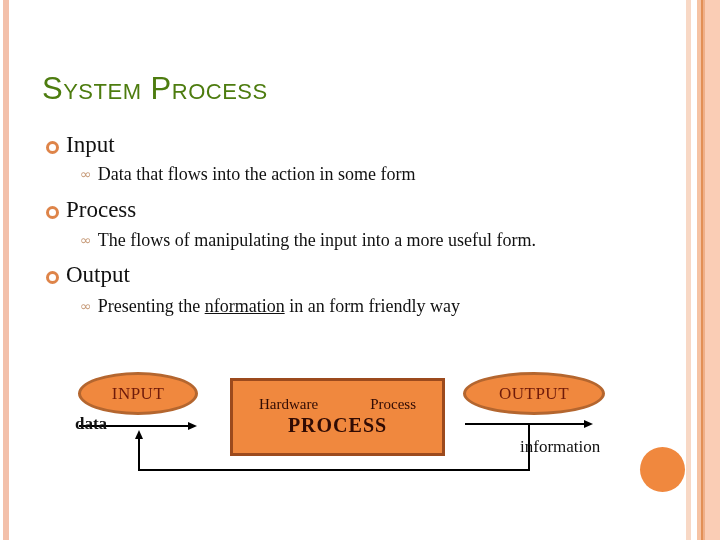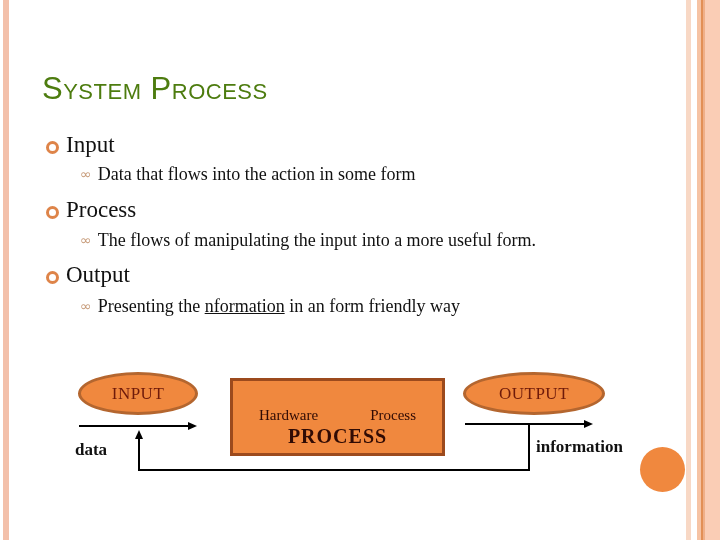--- a/index.html
+++ b/index.html
@@ -47,39 +47,39 @@
   }
   .ellipse-input{left:78px;top:372px;width:114px;height:37px;}
   .ellipse-output{left:463px;top:372px;width:136px;height:37px;}
   .process-box{
     position:absolute;left:230px;top:378px;width:209px;height:72px;
     background:#f0883e;border:3px solid #9c4a1d;
     color:#300b04;
   }
   .process-top{
     display:flex;justify-content:space-between;
-    padding:26px 26px 0 26px;font-size:15px;
+    padding:15px 26px 0 26px;font-size:15px;
   }
   .process-main{
     text-align:center;font-weight:bold;font-size:20px;letter-spacing:1px;margin-top:1px;
   }
   .dline{position:absolute;background:#000;}
   .arrow-right{
     position:absolute;width:0;height:0;
     border-top:4px solid transparent;border-bottom:4px solid transparent;
     border-left:9px solid #000;
   }
   .arrow-up{
     position:absolute;width:0;height:0;
     border-left:4px solid transparent;border-right:4px solid transparent;
     border-bottom:9px solid #000;
   }
   .diagram-label{position:absolute;font-size:17px;color:#111;white-space:nowrap;}
-  .label-data{left:75px;top:440px;font-weight:bold;}
-  .label-information{left:536px;top:437px;font-weight:bold;}
+  .label-data{left:75px;top:414px;font-weight:bold;}
+  .label-information{left:520px;top:437px;}
   .orange-dot{
     position:absolute;left:640px;top:447px;width:45px;height:45px;
     border-radius:50%;background:#f0883e;
   }
 </style>
 </head>
 <body>
 
 <div class="stripe stripe-left"></div>
 <div class="stripe stripe-r1"></div>

